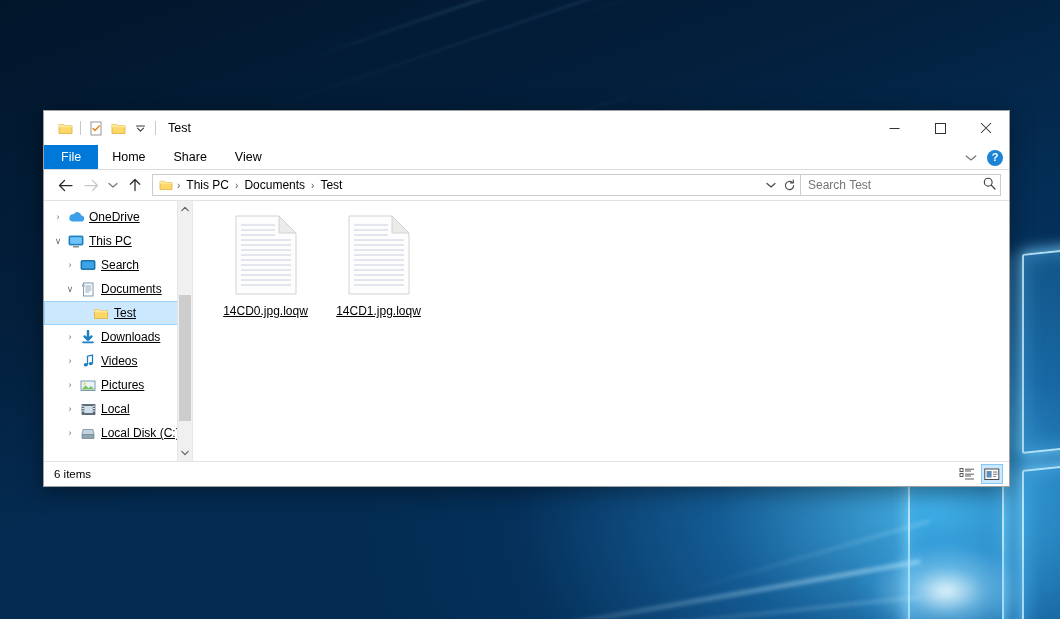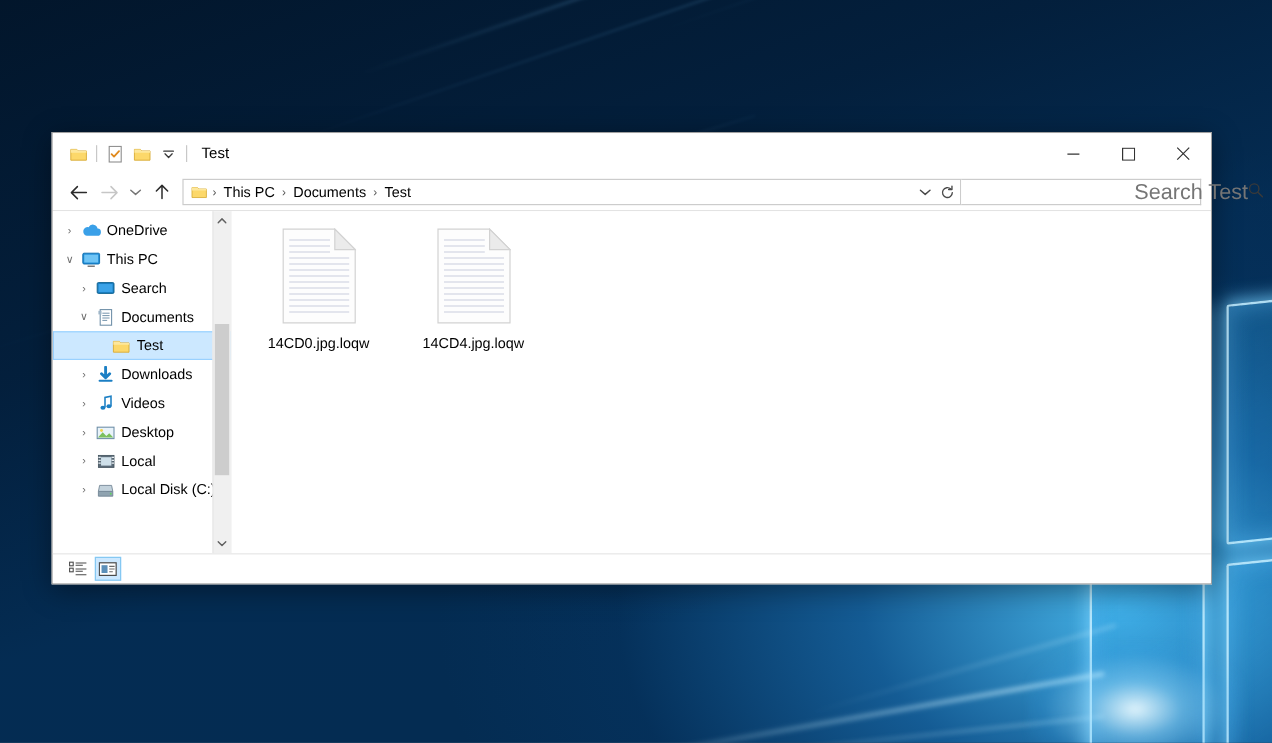--- a/index.html
+++ b/index.html
@@ -124,22 +124,22 @@
   .crumbs { display:flex; align-items:center; flex:1; gap:0; }
   .crumb { padding:0 5px; font-size:12px; color:#000; line-height:20px; }
   .crumb-sep { color:#555; font-size:10px; padding:0 1px; }
   .addr-icons { display:flex; align-items:center; gap:0; }
   .addr-ic { width:18px; height:20px; display:flex; align-items:center; justify-content:center; color:#444; font-size:11px; }
   .searchbox {
     width:200px; height:22px; border:1px solid #cccccc; border-left:none;
     display:flex; align-items:center; padding:0 4px 0 7px; background:#fff;
   }
   .searchbox input {
-    flex:1; border:none; outline:none; font-size:18px; color:#767676;
-    font-family:"Liberation Sans", sans-serif; background:transparent;text-align:right;
+    flex:1; border:none; outline:none; font-size:12px; color:#767676;
+    font-family:"Liberation Sans", sans-serif; background:transparent;
   }
 
   
   .bodyrow { flex:1; display:flex; min-height:0; border-top:1px solid #e3e3e3; }
 
   
   .sidebar {
     width:149px; background:#fff; position:relative;
     display:flex; flex-direction:column; padding-top:4px;
     border-right:1px solid #e8e8e8;
@@ -148,39 +148,39 @@
   .tnode {
     height:24px; display:flex; align-items:center; font-size:12px; color:#000;
     padding-right:4px; white-space:nowrap;
   }
   .tnode.selected { background:#cce8ff; border:1px solid #99d1ff; height:24px; }
   .chev {
     width:16px; min-width:16px; display:flex; align-items:center; justify-content:center;
     color:#6d6d6d; font-size:9px;
   }
   .tn-icon { width:20px; min-width:20px; display:flex; align-items:center; justify-content:center; }
-  .tn-label { padding-left:3px; }
+  .tn-label { padding-left:3px;text-decoration:underline; }
 
   .vscroll {
     position:absolute; right:0; top:0; bottom:0; width:15px;
     background:#f0f0f0; border-left:1px solid #e6e6e6;
     display:flex; flex-direction:column;
   }
   .vs-arrow {
     height:16px; display:flex; align-items:center; justify-content:center;
     color:#606060; font-size:8px;
   }
   .vs-track { flex:1; position:relative; }
   .vs-thumb {
     position:absolute; left:1px; right:1px; top:78px; height:126px; background:#cdcdcd;
   }
 
   
   .content { flex:1; background:#fff; position:relative; padding:14px 0 0 16px; }
-  .filegrid { display:flex; flex-wrap:wrap; gap:16px; }
+  .filegrid { display:flex; flex-wrap:wrap; gap:0;text-decoration:underline; }
   .fileitem {
     width:113px; display:flex; flex-direction:column; align-items:center;
     padding-top:0; cursor:default;
   }
   .doc-icon { width:62px; height:80px; position:relative; }
   .fname { margin-top:9px; font-size:12px; color:#000; text-align:center; white-space:nowrap; }
 
   
   .statusbar {
     height:25px; flex:0 0 25px; border-top:1px solid #e3e3e3; background:#fff;
@@ -257,20 +257,34 @@
           </svg>
       </div>
       <div class="wc close">
         <svg width="12" height="12" viewBox="0 0 12 12">
             <path d="M1 1l10 10M11 1L1 11" stroke="#333" stroke-width="1.05"></path>
           </svg>
       </div>
     </div>
   </div>
 
+  <div class="ribbon">
+    <div class="tab file">File</div>
+    <div class="tab">Home</div>
+    <div class="tab">Share</div>
+    <div class="tab">View</div>
+    <div class="ribbon-right">
+      <div>
+        <svg width="12" height="8" viewBox="0 0 12 8">
+            <path d="M1.2 2l4.8 4 4.8-4" fill="none" stroke="#767676" stroke-width="1.2" stroke-linecap="round" stroke-linejoin="round"></path>
+          </svg>
+      </div>
+      <div class="help-icon">?</div>
+    </div>
+  </div>
 
   <div class="addressrow">
     <div class="navbtn">
       <svg width="15" height="13" viewBox="0 0 15 13">
           <path d="M6.5 1.5L1.5 6.5l5 5M1.8 6.5H14" fill="none" stroke="#2b2b2b" stroke-width="1.25" stroke-linecap="round" stroke-linejoin="round"></path>
         </svg>
     </div>
     <div class="navbtn disabled">
       <svg width="15" height="13" viewBox="0 0 15 13">
           <path d="M8.5 1.5l5 5-5 5M13.2 6.5H1" fill="none" stroke="#c6c6c6" stroke-width="1.25" stroke-linecap="round" stroke-linejoin="round"></path>
@@ -414,21 +428,21 @@
 
         <div class="tnode" style="padding-left:18px">
           <span class="chev">›</span>
           <span class="tn-icon">
             <svg width="16" height="13" viewBox="0 0 16 13">
               <rect x="1" y="2" width="14" height="9.5" fill="#e9f3fa" stroke="#6f8fa8" stroke-width=".9"></rect>
               <path d="M1.6 10.5l4-4.2 3 3 2.4-2.2 3.4 3.4z" fill="#7bbf5e"></path>
               <circle cx="4.6" cy="4.8" r="1.2" fill="#f2d14e"></circle>
             </svg>
           </span>
-          <span class="tn-label">Desktop</span>
+          <span class="tn-label">Pictures</span>
         </div>
 
         <div class="tnode" style="padding-left:18px">
           <span class="chev">›</span>
           <span class="tn-icon">
             <svg width="15" height="13" viewBox="0 0 15 13">
               <rect x="1" y="1.5" width="13" height="10" fill="#5b6b78" stroke="#44535e" stroke-width=".7"></rect>
               <rect x="3.2" y="3" width="8.6" height="7" fill="#cfe0ea"></rect>
               <path d="M1 3.2h2M1 5.6h2M1 8h2M12 3.2h2M12 5.6h2M12 8h2" stroke="#e8eef2" stroke-width="1"></path>
             </svg>
@@ -476,42 +490,43 @@
               <path d="M1 1h43l17 17v61H1z" fill="#fdfdfd" stroke="#d2d2d2" stroke-width="1"></path>
               <path d="M44 1l17 17H44z" fill="#ebebeb" stroke="#d2d2d2" stroke-width="1"></path>
               <g stroke="#c9cede" stroke-width="1">
                 <path d="M6 10h34M6 15h34M6 20h34M6 25h50M6 30h50M6 35h50M6 40h50M6 45h50M6 50h50M6 55h50M6 60h50M6 65h50M6 70h50"></path>
               </g>
             </svg>
           </div>
           <div class="fname">14CD0.jpg.loqw</div>
         </div>
 
-
-
-
         <div class="fileitem">
           <div class="doc-icon">
             <svg width="62" height="80" viewBox="0 0 62 80">
               <path d="M1 1h43l17 17v61H1z" fill="#fdfdfd" stroke="#d2d2d2" stroke-width="1"></path>
               <path d="M44 1l17 17H44z" fill="#ebebeb" stroke="#d2d2d2" stroke-width="1"></path>
               <g stroke="#c9cede" stroke-width="1">
                 <path d="M6 10h34M6 15h34M6 20h34M6 25h50M6 30h50M6 35h50M6 40h50M6 45h50M6 50h50M6 55h50M6 60h50M6 65h50M6 70h50"></path>
               </g>
             </svg>
           </div>
-          <div class="fname">14CD4.jpg.loqw</div>
-        </div>
+          <div class="fname">14CD1.jpg.loqw</div>
+        </div>
+
+
+
 
 
       </div>
     </div>
   </div>
 
   <div class="statusbar">
+    <div class="status-text">6 items</div>
     <div class="viewbtns">
       <div class="viewbtn">
         <svg width="16" height="14" viewBox="0 0 16 14">
           <rect x="1" y="1.5" width="3" height="3" fill="none" stroke="#4a4a4a" stroke-width=".9"></rect>
           <rect x="1" y="6.5" width="3" height="3" fill="none" stroke="#4a4a4a" stroke-width=".9"></rect>
           <path d="M6 2.2h9M6 4h6M6 7.2h9M6 9h6M6 12h9" stroke="#4a4a4a" stroke-width=".9"></path>
         </svg>
       </div>
       <div class="viewbtn active">
         <svg width="16" height="13" viewBox="0 0 16 13">

